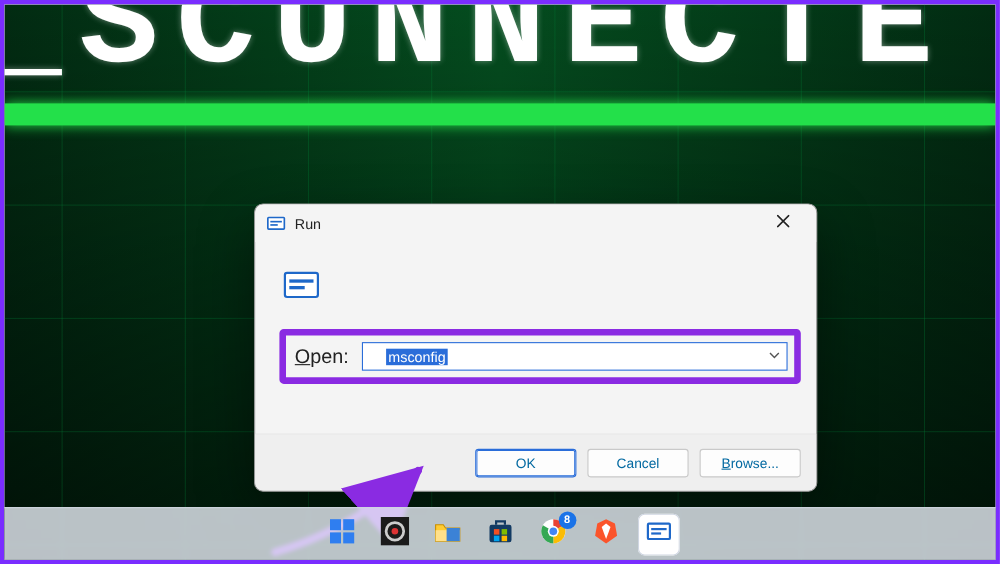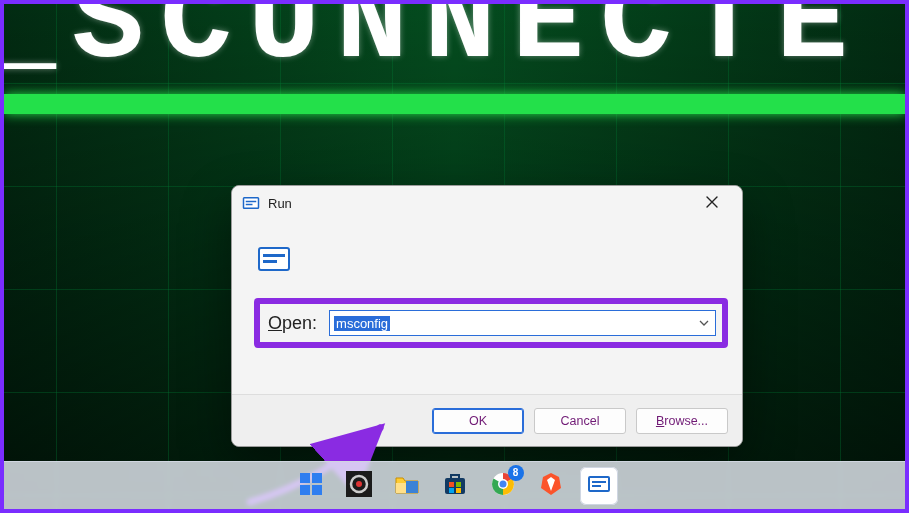--- a/index.html
+++ b/index.html
@@ -81,38 +81,38 @@
 
   .open-row {
     display: flex; align-items: center; gap: 12px;
     margin: 18px 14px 0 22px; position: relative;
     padding: 6px; border: 6px solid #8a2be2; border-radius: 4px;
   }
   .open-label { font-size: 18px; color: #222; margin-left: 2px; }
   .open-label u { text-decoration: underline; }
   .combo {
     flex: 1; height: 26px; border: 1px solid #2a6dd9; background: #fff;
-    display: flex; align-items: center; padding: 0 4px; position: relative;
+    display: flex; align-items: center; padding: 0 21px; position: relative;
   }
   .combo-input {
     font-size: 13px; color: #fff; background: #2a6dd9; padding: 0 2px;
   }
   .combo-caret {
     position: absolute; right: 6px; top: 50%; transform: translateY(-50%);
     color: #555;
   }
 
   .button-row {
     margin-top: auto; height: 52px; background: #efefef;
     border-top: 1px solid #ddd; border-radius: 0 0 8px 8px;
     display: flex; align-items: center; justify-content: flex-end; gap: 10px; padding: 0 14px;
   }
   .btn {
     min-width: 92px; height: 26px; background: #fdfdfd; border: 1px solid #c9c9c9;
-    border-radius: 3px; font-size: 12.5px; color: #701a75;
+    border-radius: 3px; font-size: 12.5px; color: #0369a1;
     display: flex; align-items: center; justify-content: center; cursor: pointer;
   }
   .btn.default { border: 1px solid #2a6dd9; box-shadow: inset 0 0 0 1px #2a6dd9; }
 
   
   .arrow {
     position: absolute; left: 236px; top: 418px; pointer-events: none;
   }
 </style>
 </head>

